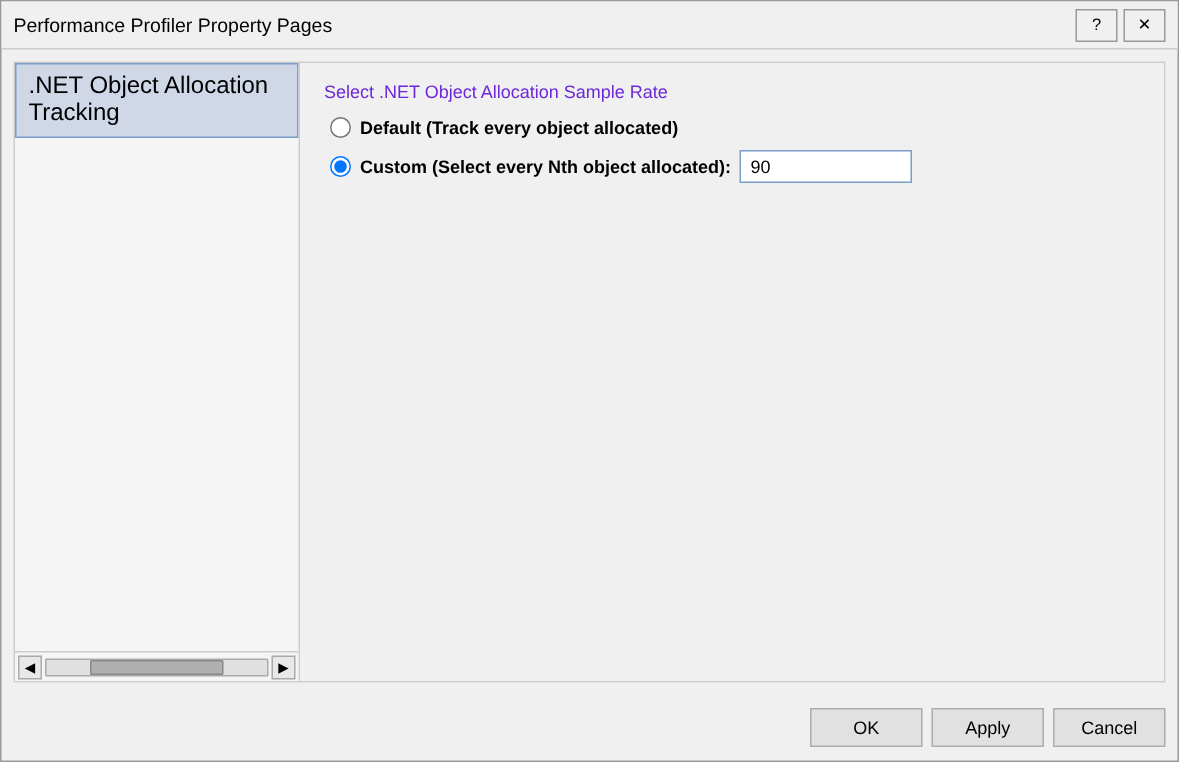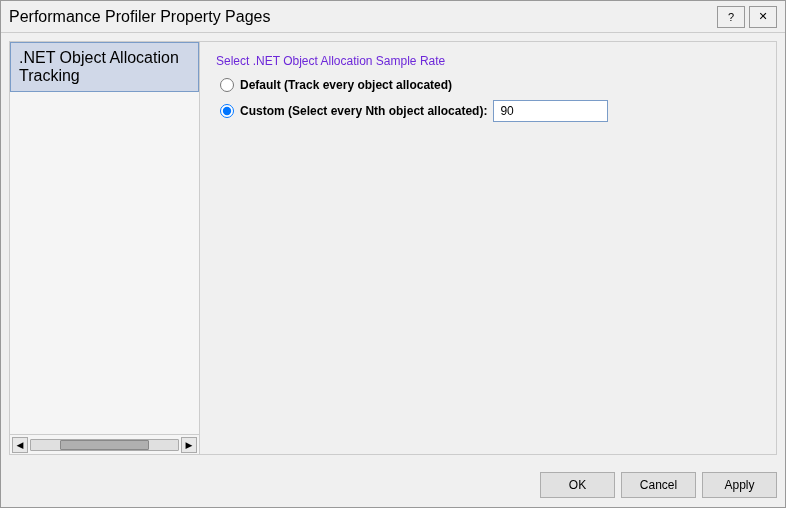--- a/index.html
+++ b/index.html
@@ -32,21 +32,21 @@
       height: 32px;
       display: flex;
       align-items: center;
       justify-content: space-between;
       padding: 0 8px;
       border-bottom: 1px solid #ccc;
       flex-shrink: 0;
     }
 
     .title-bar-text {
-      font-size: 16px;
+      font-size: 13px;
       color: #000;
       font-weight: normal;
     }
 
     .title-bar-controls {
       display: flex;
       gap: 4px;
       align-items: center;
     }
 
@@ -271,16 +271,16 @@
             <label class="radio-label" for="radio-custom">Custom (Select every Nth object allocated):</label>
             <input type="text" class="custom-input" value="90" style="">
           </div>
         </div>
       </div>
     </div>
   </div>
 
   <div class="bottom-bar">
     <button class="dialog-btn">OK</button>
+    <button class="dialog-btn">Apply</button>
     <button class="dialog-btn">Cancel</button>
-    <button class="dialog-btn">Apply</button>
   </div>
 </div>
 
 </body></html>

